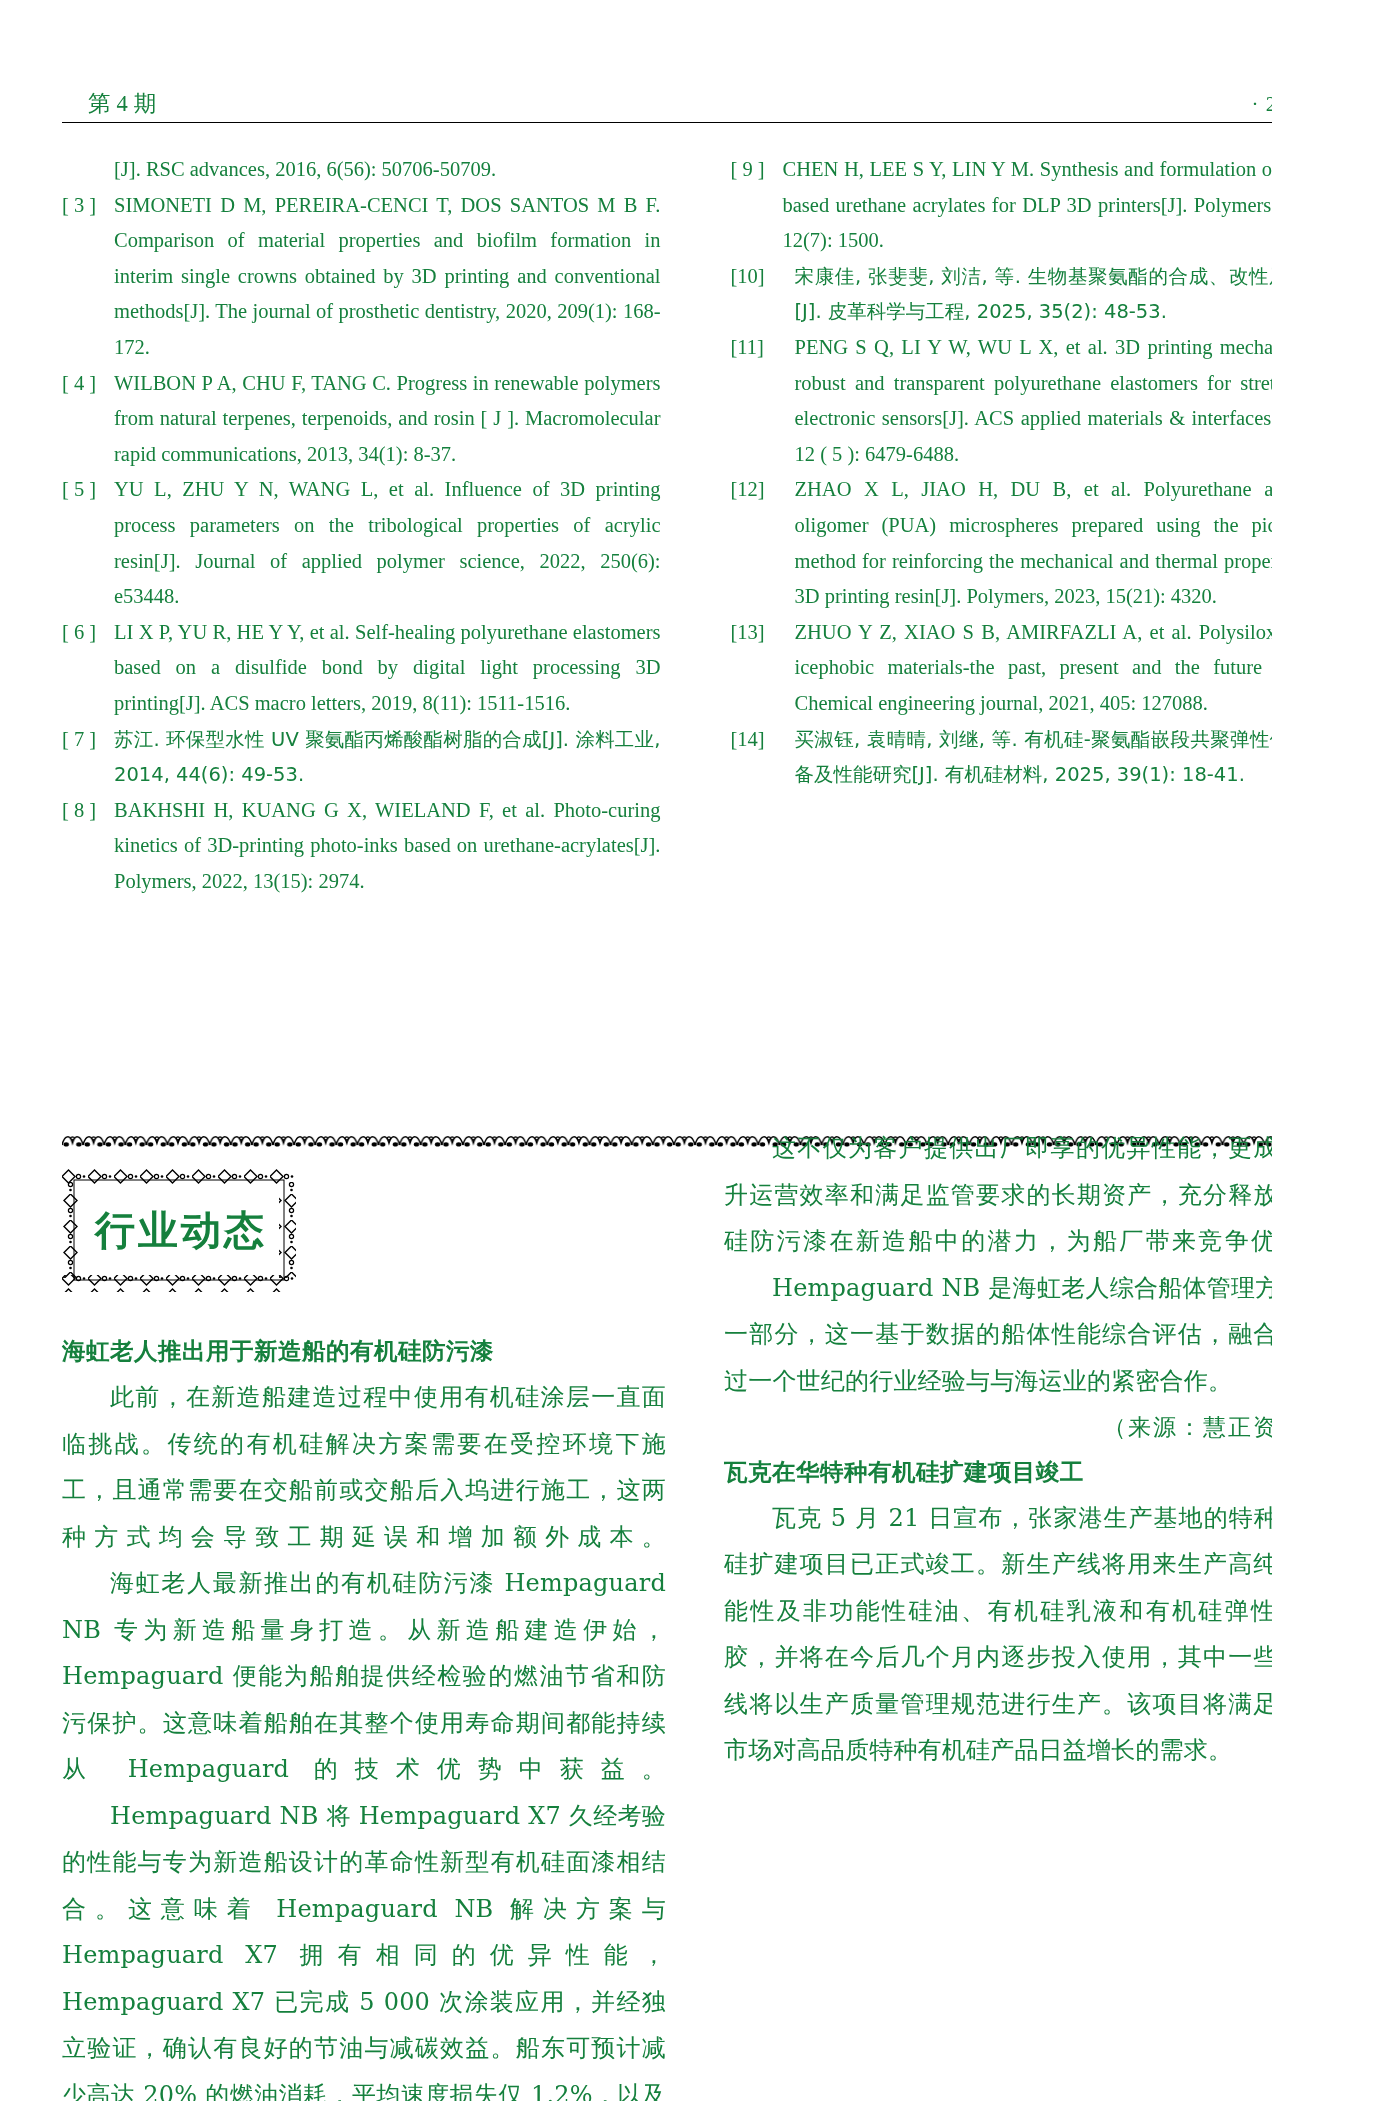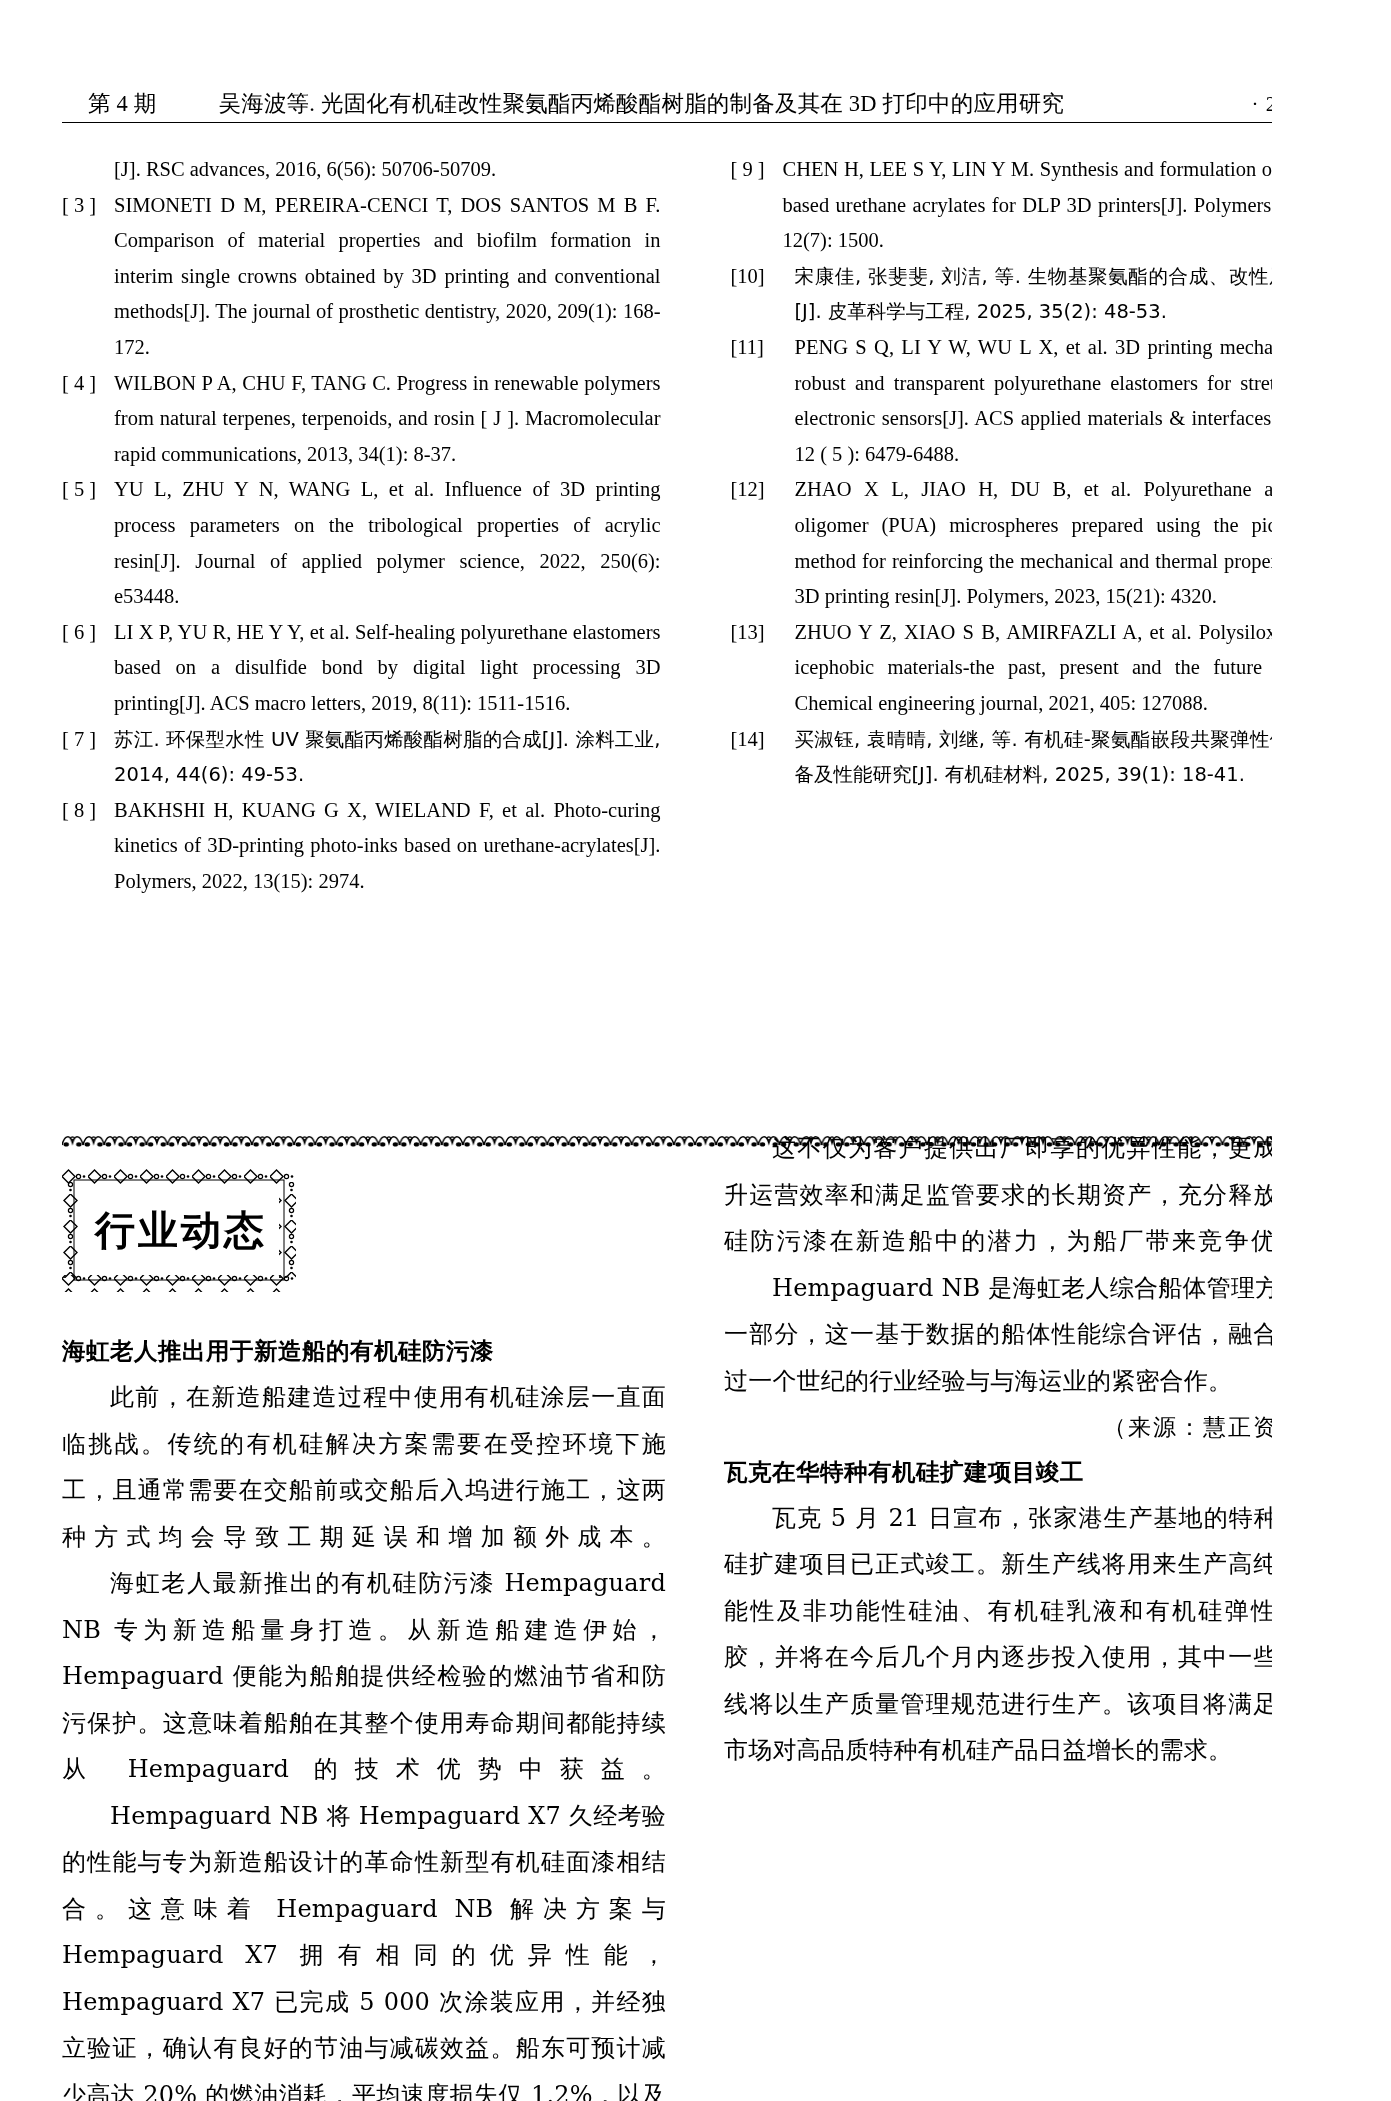--- a/index.html
+++ b/index.html
@@ -6,21 +6,21 @@
     margin: 0;
     padding: 0;
     background: #ffffff;
   }
   .page {
     position: relative;
     width: 1272px;
     height: 2101px;
     background: #ffffff;
     font-family: "Liberation Serif", "DejaVu Serif", serif;
-    color: #000000;
+    color: #15803d;
     overflow: hidden;
   }
 
   
   .running-head {
     position: absolute;
     left: 88px;
     top: 88px;
     width: 1215px;
     height: 34px;
@@ -164,21 +164,20 @@
     margin: 0;
   }
 </style>
 </head>
 <body>
 
 <div class="page">
 
   <div class="running-head">
     <span class="rh-issue">第 4 期</span>
-    <span class="rh-title">吴海波等. 光固化有机硅改性聚氨酯丙烯酸酯树脂的制备及其在 3D 打印中的应用研究</span>
     <span class="rh-pageno">· 23 ·</span>
   </div>
   <div class="head-rule"></div>
 
   <div class="refs">
     <div class="col">
       <div class="ref-cont">[J]. RSC advances, 2016, 6(56): 50706-50709.</div>
       <div class="ref-item">
         <span class="ref-num">[ 3 ]</span>
         <span class="ref-body">SIMONETI D M, PEREIRA-CENCI T, DOS SANTOS M B F. Comparison of material properties and biofilm formation in interim single crowns obtained by 3D printing and conventional methods[J]. The journal of prosthetic dentistry, 2020, 209(1): 168-172.</span>

